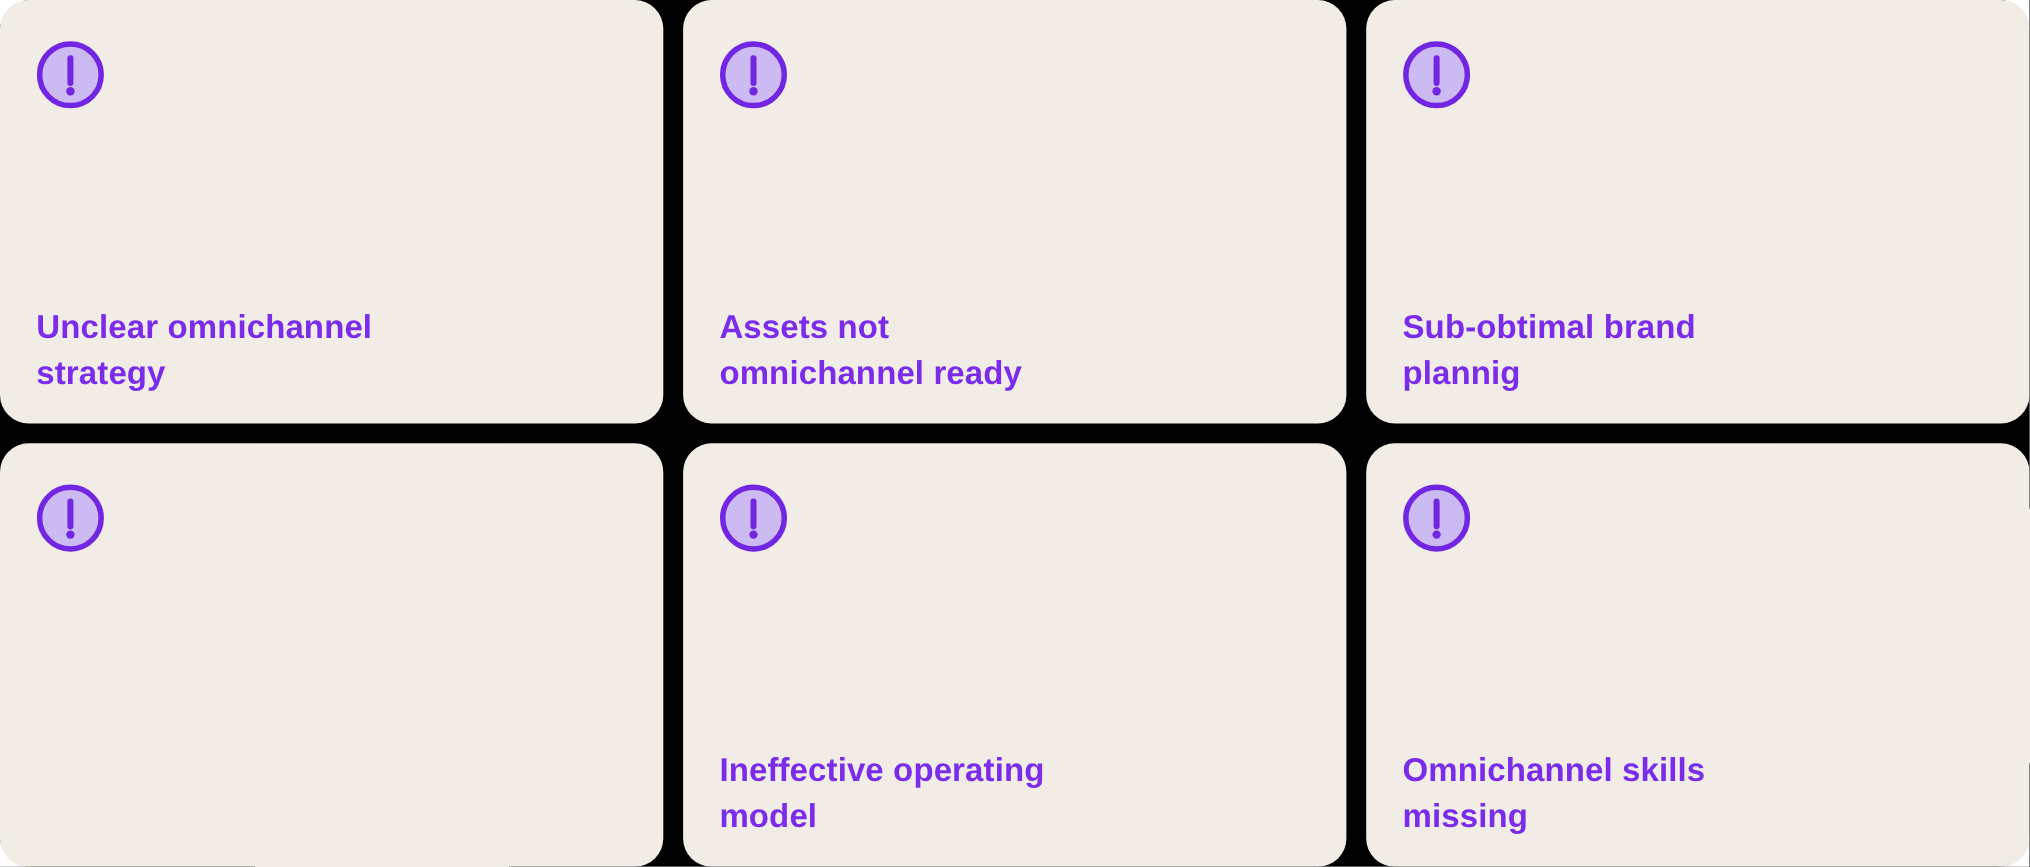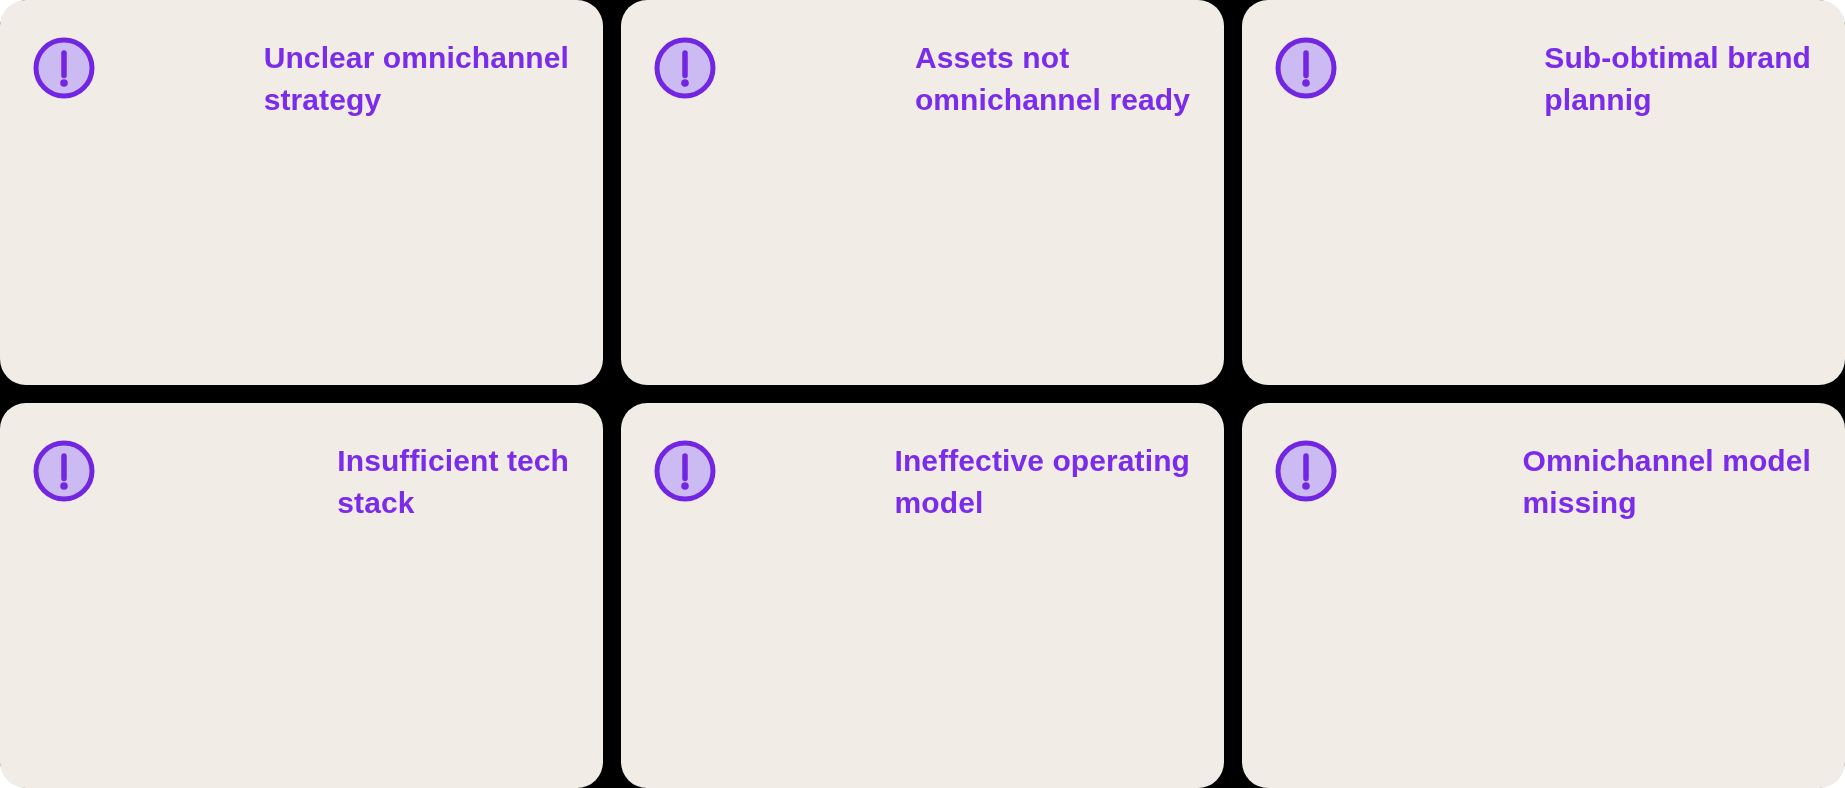--- a/index.html
+++ b/index.html
@@ -27,20 +27,21 @@
     display: grid;
     grid-template-columns: repeat(3, 1fr);
     grid-template-rows: repeat(2, 1fr);
     gap: 18px;
   }
   .card {
     background: var(--card-bg);
     border-radius: 26px;
     padding: 37px 34px 24px 33px;
     display: flex;
+    flex-direction: column;
     justify-content: space-between;
   }
   .alert-icon {
     width: 62px;
     height: 62px;
     display: block;
     flex: 0 0 auto;
   }
   .alert-icon .ring {
     fill: var(--icon-fill);
@@ -99,37 +100,35 @@
     <div class="card-label">Sub-obtimal brand
 plannig</div>
   </div>
 
   <div class="card">
     <svg class="alert-icon" viewBox="0 0 62 62" aria-hidden="true">
       <circle class="ring" cx="31" cy="31" r="28"></circle>
       <line class="bar" x1="31" y1="16" x2="31" y2="38.5"></line>
       <circle class="dot" cx="31" cy="46" r="3.8"></circle>
     </svg>
-    <div class="card-label">Insufficient tech
-stack</div>
   </div>
 
   <div class="card">
     <svg class="alert-icon" viewBox="0 0 62 62" aria-hidden="true">
       <circle class="ring" cx="31" cy="31" r="28"></circle>
       <line class="bar" x1="31" y1="16" x2="31" y2="38.5"></line>
       <circle class="dot" cx="31" cy="46" r="3.8"></circle>
     </svg>
     <div class="card-label">Ineffective operating
 model</div>
   </div>
 
   <div class="card">
     <svg class="alert-icon" viewBox="0 0 62 62" aria-hidden="true">
       <circle class="ring" cx="31" cy="31" r="28"></circle>
       <line class="bar" x1="31" y1="16" x2="31" y2="38.5"></line>
       <circle class="dot" cx="31" cy="46" r="3.8"></circle>
     </svg>
-    <div class="card-label">Omnichannel model
+    <div class="card-label">Omnichannel skills
 missing</div>
   </div>
 
 </div>
 
 </body></html>

